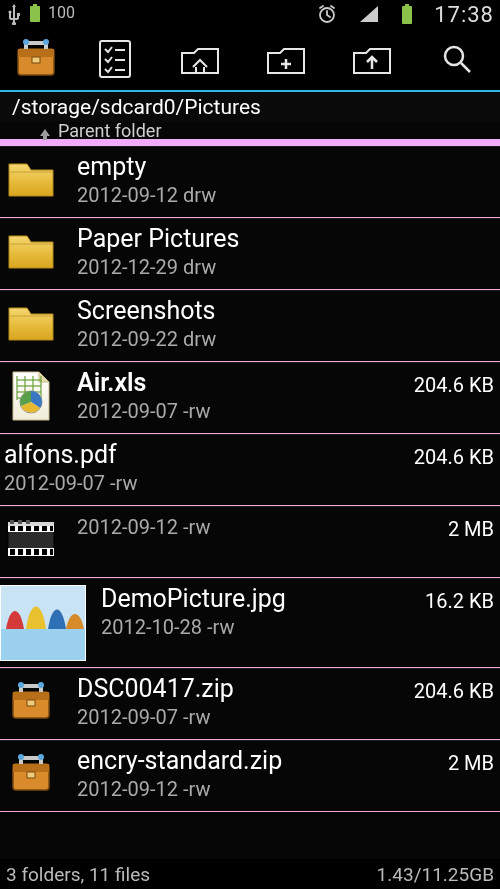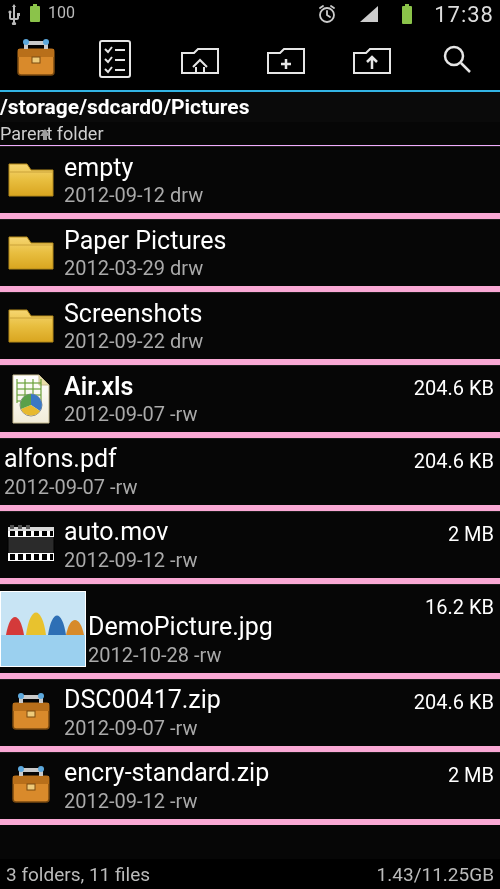--- a/index.html
+++ b/index.html
@@ -15,27 +15,27 @@
   .clock { font-size: 22px; color: #ddd; letter-spacing: 1px; }
 
   
   .toolbar { height: 64px; display: flex; align-items: stretch; background: #000; border-bottom: 2px solid #33b5e5; }
   .toolbar .app-icon-wrap { width: 72px; display: flex; align-items: center; justify-content: center; }
   .toolbar .actions { flex: 1; display: flex; }
   .toolbar .action { flex: 1; display: flex; align-items: center; justify-content: center; }
   .toolbar .action svg, .toolbar .app-icon-wrap svg { display: block; }
 
   
-  .path-bar { height: 30px; display: flex; align-items: center; padding: 0 0; font-size: 21px; color: #fff; background: #0a0a0a; font-weight: bold; }
+  .path-bar { height: 30px; display: flex; align-items: center; padding: 0 12px; font-size: 21px; color: #fff; background: #0a0a0a; }
 
   
   .list { flex: 1; overflow: hidden; background: #060606; }
-  .parent-row { height: 24px; display: flex; align-items: center; color: #cfcfcf; font-size: 18px; border-bottom: 1px solid #f0abfc; position: relative; }
+  .parent-row { height: 24px; display: flex; align-items: center; padding-left: 58px; color: #cfcfcf; font-size: 18px; border-bottom: 7px solid #f0abfc; position: relative; }
   .parent-row .up-arrow { position:absolute; left:38px; top:2px; }
-  .row { display: flex; align-items: flex-end; padding: 6px 6px 6px 4px; border-top: 1px solid #1c1c1c; border-bottom: 6px solid #f9a8d4; position: relative; min-height: 72px; }
+  .row { display: flex; align-items: flex-start; padding: 6px 6px 6px 4px; border-top: 1px solid #1c1c1c; border-bottom: 1px solid #f9a8d4; position: relative; min-height: 72px; gap: 13px; }
   .row .thumb { width: 54px; height: 54px; margin-right: 6px; display: flex; align-items: center; justify-content: center; flex-shrink:0; }
   .row .info { flex: 1; display: flex; flex-direction: column; justify-content: center; min-width:0; }
   .row .name { font-size: 25px; color: #fff; line-height: 1.1; white-space: nowrap; overflow: hidden; text-overflow: ellipsis; }
   .row .meta { font-size: 20px; color: #aaa; margin-top: 2px; }
   .row .size { font-size: 20px; color: #fff; margin-left: auto; align-self: flex-start; padding-top: 4px; flex-shrink: 0; padding-left:8px;}
   .row.bold .name { font-weight: 600; }
   .row.large-thumb .thumb { width: 86px; height: 76px; margin-right: 2px; }
   .row.large-thumb { padding-left:0; }
 
   
@@ -178,21 +178,21 @@
         </div>
         <div class="row">
           <div class="thumb">
             <svg width="52" height="44" viewBox="0 0 52 44">
               <path d="M4 12 V38 H48 V12 H26 L22 6 H4 Z" class="folder-svg-fill"></path>
               <path d="M4 14 H48" stroke="#caa23a" stroke-width="1"></path>
             </svg>
           </div>
           <div class="info">
             <div class="name">Paper Pictures</div>
-            <div class="meta">2012-03-29 drw</div>
+            <div class="meta">2012-12-29 drw</div>
           </div>
           <div class="size"></div>
         </div>
         <div class="row">
           <div class="thumb">
             <svg width="52" height="44" viewBox="0 0 52 44">
               <path d="M4 12 V38 H48 V12 H26 L22 6 H4 Z" class="folder-svg-fill"></path>
               <path d="M4 14 H48" stroke="#caa23a" stroke-width="1"></path>
             </svg>
           </div>
@@ -258,21 +258,20 @@
                 <rect x="36" y="29" width="5" height="6"></rect>
                 <rect x="44" y="29" width="3" height="6"></rect>
               </g>
               <rect x="2" y="2" width="46" height="4" fill="#d8d8d8"></rect>
               <rect x="4" y="0" width="4" height="4" fill="#555"></rect>
               <rect x="12" y="0" width="4" height="4" fill="#555"></rect>
               <rect x="20" y="0" width="4" height="4" fill="#555"></rect>
             </svg>
           </div>
           <div class="info">
-            <div class="name">auto.mov</div>
             <div class="meta">2012-09-12 -rw</div>
           </div>
           <div class="size">2 MB</div>
         </div>
         <div class="row large-thumb">
           <div class="thumb">
             <svg width="86" height="76" viewBox="0 0 86 76">
               <rect width="86" height="76" fill="#fff"></rect>
               <rect x="0" y="40" width="86" height="36" fill="#9bd0ef"></rect>
               <rect x="0" y="0" width="86" height="44" fill="#c8e4f4"></rect>

